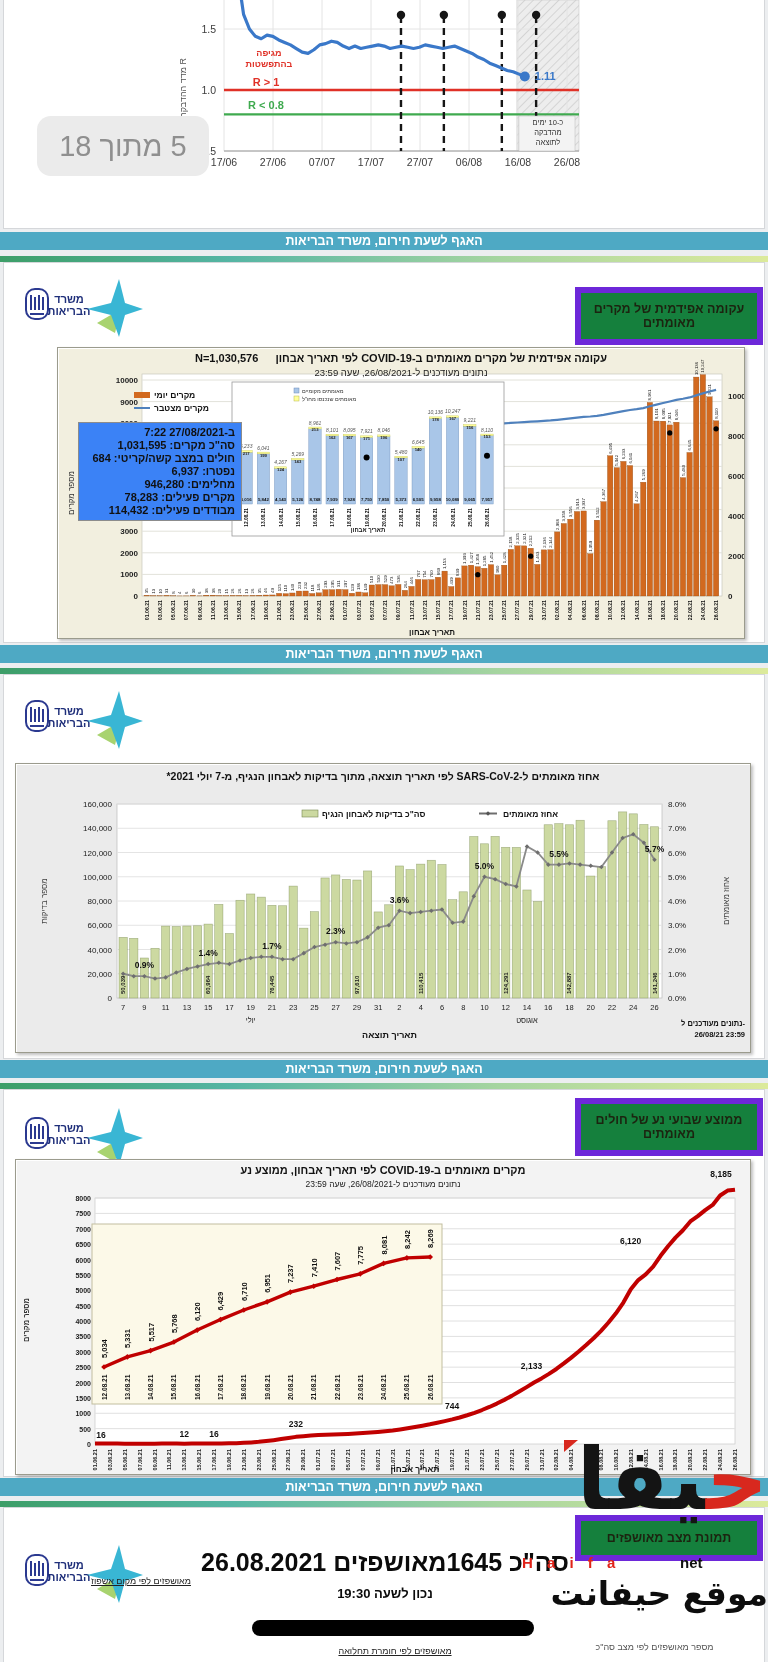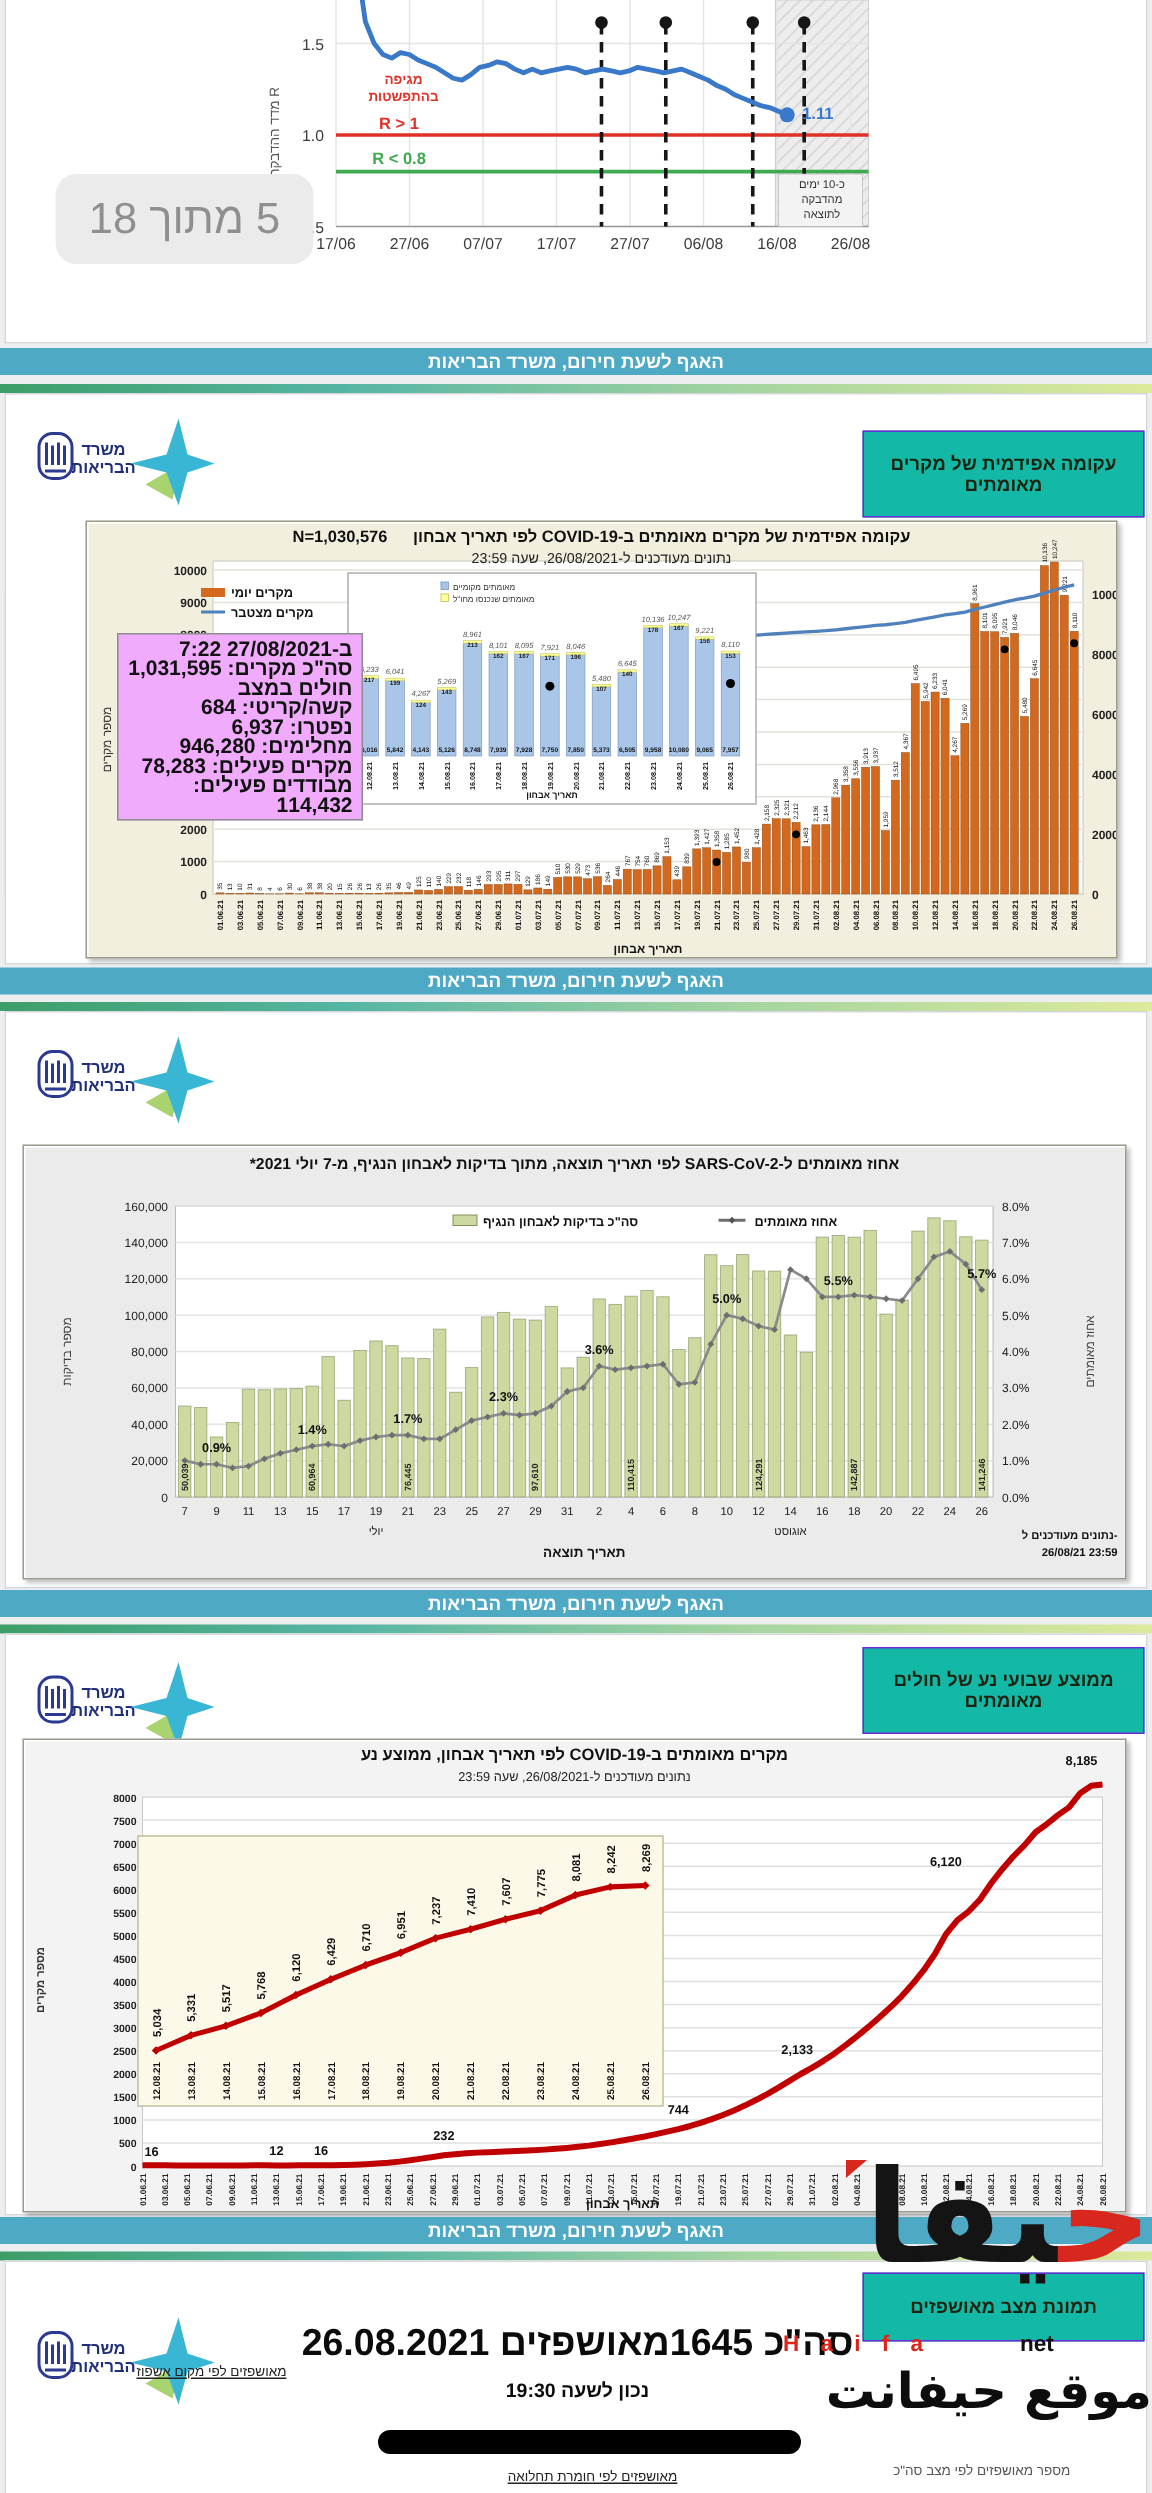--- a/index.html
+++ b/index.html
@@ -1,27 +1,27 @@
 <!DOCTYPE html>
 <html lang="he"><head>
 <meta charset="utf-8">
 <style>
   html,body{margin:0;padding:0;}
   body{width:768px;height:1662px;background:#eceef0;font-family:"Liberation Sans","DejaVu Sans",sans-serif;overflow:hidden;position:relative;}
   .page{position:absolute;inset:0;}
   .sheet{position:absolute;left:3px;right:3px;background:#fff;border:1px solid #d5d7da;}
   .banner{position:absolute;left:0;right:0;height:18px;background:#4ea9c4;color:#fff;font-weight:bold;font-size:12.5px;text-align:center;line-height:18px;direction:rtl;}
   .strip{position:absolute;left:0;right:0;height:6px;background:linear-gradient(90deg,#3d9e68 0%,#55b5a4 30%,#a6d5a0 65%,#dcea9b 100%);}
-  .green-head{position:absolute;width:188px;left:574px;background:#14b8a6;border:1px solid #6d28d9;color:#1c2410;font-weight:bold;font-size:12.5px;text-align:center;direction:rtl;display:flex;align-items:center;justify-content:center;padding:2px;box-sizing:border-box;}
+  .green-head{position:absolute;width:188px;left:574px;background:#15803d;border:6px solid #6d28d9;color:#1c2410;font-weight:bold;font-size:12.5px;text-align:center;direction:rtl;display:flex;align-items:center;justify-content:center;padding:2px;box-sizing:border-box;}
   .slide-badge{position:absolute;left:33px;top:116px;width:172px;height:60px;background:#ebebeb;border-radius:14px;color:#8f8f8f;font-size:29px;text-align:center;line-height:60px;direction:rtl;}
   .chart-card{position:absolute;box-sizing:border-box;border:1px solid #9b9b8d;box-shadow:2px 2px 3px rgba(0,0,0,.25), inset 1px 1px 0 #ffffff;}
   .beige{background:#f2efdf;}
   .c-title{position:absolute;left:0;right:0;text-align:center;font-weight:bold;color:#111;direction:rtl;}
   .c-sub{position:absolute;left:0;right:0;text-align:center;color:#222;direction:rtl;}
-  .stats-box{position:absolute;background:#f0abfc;border:1.5px solid #8c8c8c;font-size:14px;line-height:13px;text-align:right;direction:rtl;padding:3px 6px;color:#111;font-weight:600;z-index:5;}
+  .stats-box{position:absolute;background:#3b82f6;border:1.5px solid #8c8c8c;font-size:11px;line-height:13px;text-align:right;direction:rtl;padding:3px 6px;color:#111;font-weight:600;z-index:5;}
   .logo-slot{position:absolute;width:124px;height:66px;}
   .link{position:absolute;font-size:9px;color:#222;text-align:center;direction:rtl;}
   .u{text-decoration:underline;cursor:pointer;}
   .blackbar{position:absolute;background:#000;border-radius:8px;}
   .wm{position:absolute;left:512px;top:1436px;width:256px;height:226px;z-index:60;pointer-events:none;}
   .wm-big{position:absolute;top:0;right:0;width:100%;text-align:right;direction:rtl;font-size:86px;line-height:1;font-weight:bold;color:#141414;font-family:"DejaVu Sans",sans-serif;}
   .wm-big .red{color:#d8281e;}
   .wm-haifa{position:absolute;left:10px;top:118px;color:#e02319;font-weight:bold;font-size:15px;letter-spacing:5px;}
   .wm-net{position:absolute;left:168px;top:118px;color:#111;font-weight:bold;font-size:15px;}
   .wm-tag{position:absolute;top:138px;left:0;right:0;text-align:right;direction:rtl;font-size:33px;font-weight:bold;color:#0d0d0d;font-family:"DejaVu Sans",sans-serif;}

